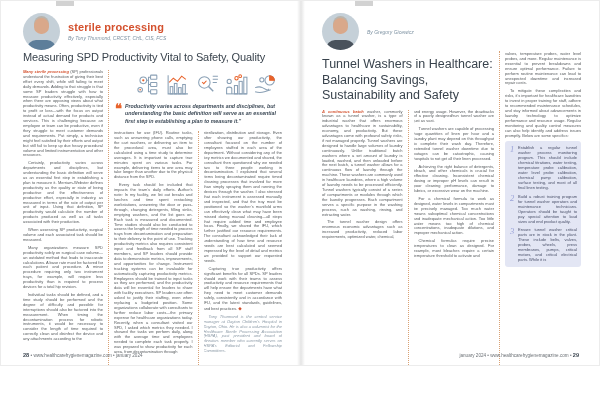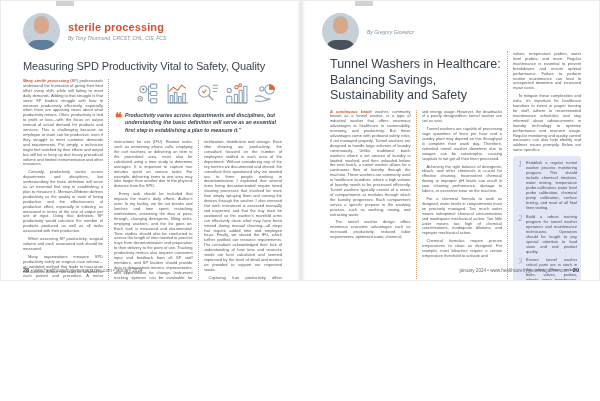--- a/index.html
+++ b/index.html
@@ -1,34 +1,34 @@
 <!DOCTYPE html>
 <html><head>
 <meta charset="utf-8">
 <style>
   html,body{margin:0;padding:0;background:#fff;}
-  .spread{position:relative;width:600px;height:281px;background:#ffffff;overflow:hidden;
+  .spread{position:relative;width:600px;height:366px;background:#ffffff;overflow:hidden;
           font-family:"Liberation Sans",sans-serif;color:#55595c;display:flex;
           border:1px solid #ececec;box-sizing:border-box;}
   .page{width:300px;height:100%;box-sizing:border-box;position:relative;
         padding:10px 18px 16px 22px;}
   .gutter{position:absolute;left:296px;top:0;width:8px;height:100%;pointer-events:none;
           background:linear-gradient(90deg,rgba(0,0,0,0),rgba(0,0,0,.10) 50%,rgba(0,0,0,0));}
   .smudge{position:absolute;top:0;left:55px;width:18px;height:5px;background:#d2d2d2;}
 
   
   .hdr{display:flex;align-items:center;gap:8px;height:40px;}
   .avatar{width:37px;height:37px;border-radius:50%;background:#c5d0d8;position:relative;overflow:hidden;flex:0 0 37px;}
   .avatar::before{content:"";position:absolute;top:5px;left:11px;width:15px;height:16px;border-radius:50% 50% 46% 46%;background:#d9a88a;box-shadow:0 -2px 0 0 #b9b4ac;}
   .avatar::after{content:"";position:absolute;bottom:-3px;left:4px;width:29px;height:13px;border-radius:9px 9px 0 0;background:#5d7e9a;}
   .avatar.dark::after{background:#49525c;}
   .sec-label{font-size:11px;font-weight:bold;color:#d4512e;letter-spacing:.1px;line-height:1.1;}
   .byline{font-size:5px;font-style:italic;color:#7f93a3;margin-top:2px;}
 
-  h1{margin:9px 0 7px;font-weight:400;color:#39434d;}
+  h1{margin:0 0 7px;font-weight:400;color:#39434d;}
   .h1-left{font-size:11px;white-space:nowrap;letter-spacing:-.1px;}
   .h1-right{font-size:12.5px;line-height:1.24;margin:6px 0 6px;}
 
   
   .bodytxt p{margin:0 0 3px;font-size:4px;line-height:1.23;text-align:justify;}
   .bodytxt p + p{text-indent:5px;}
   .lead-in{font-weight:bold;font-style:italic;color:#d4512e;}
   .vrule{width:0;border-left:1px dotted #d9a173;margin:0 5px;flex:0 0 auto;}
   .col{overflow:hidden;}
 
@@ -41,21 +41,21 @@
   .pullquote{display:flex;gap:3px;margin:1px 0 6px 1px;flex:0 0 auto;}
   .qmark{color:#e8622a;font-size:13px;line-height:.9;font-weight:bold;flex:0 0 auto;}
   .pullquote p{margin:0;font-size:5.3px;line-height:1.4;font-weight:bold;font-style:italic;color:#3d4a57;text-align:left;}
   .two-cols{display:flex;flex:1;overflow:hidden;min-height:0;}
   .two-cols .col{flex:1;}
   .bio{font-style:italic;color:#8a98a5;margin-top:4px;}
   .endmark{color:#d4512e;font-size:4.5px;}
 
   
   .rp-body{display:flex;height:330px;overflow:hidden;}
-  .rp-left{flex:0 0 172px;display:flex;flex-direction:column;min-width:0;margin-left:8px;}
+  .rp-left{flex:0 0 172px;display:flex;flex-direction:column;min-width:0;}
   .rp-left .two-cols{flex:1;}
   .rp-col3{flex:1;min-width:0;padding-top:1px;}
   .numbox{margin-top:3px;background:#e3e6f4;border-radius:3px;padding:4px 4px 5px;display:flex;flex-direction:column;gap:3.5px;}
   .numbox-item{position:relative;padding-left:9px;color:#494f68;font-size:4px;line-height:1.25;text-align:justify;}
   .num{position:absolute;left:1px;top:0;font-family:"Liberation Serif",serif;font-style:italic;font-size:8.5px;line-height:1;color:#9aa3d8;}
 
   footer{position:absolute;bottom:7px;font-size:4.6px;color:#6b7075;}
   footer b{font-size:5.6px;color:#3c4650;}
   .f-left{left:22px;}
   .f-right{right:20px;text-align:right;}

